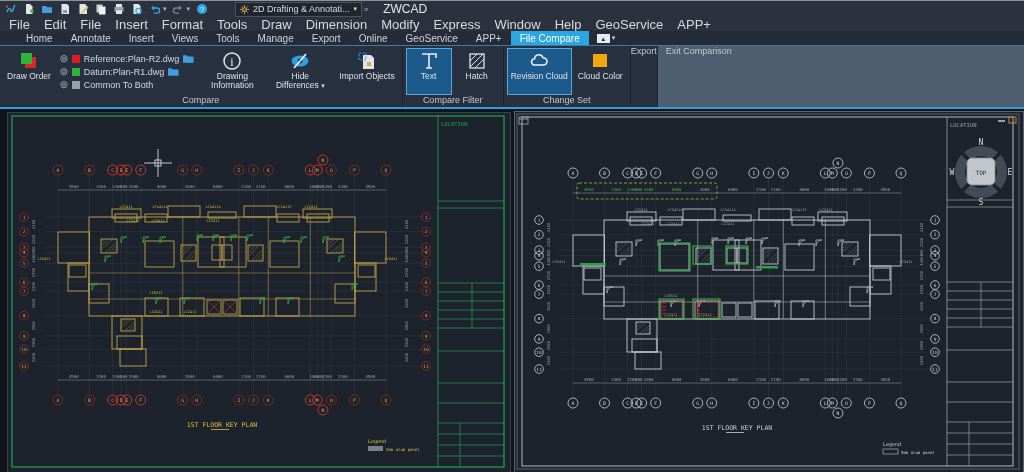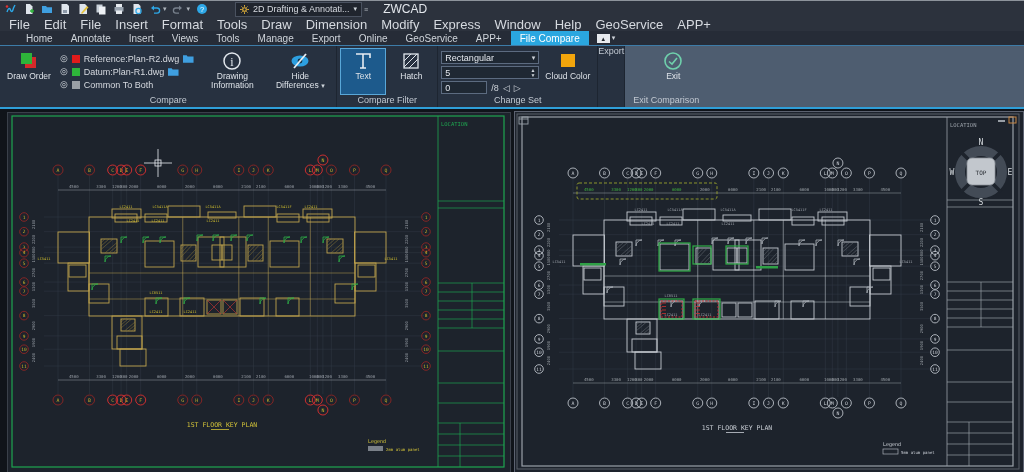--- a/index.html
+++ b/index.html
@@ -210,20 +210,28 @@
         <span>Drawing Information</span>
       </div>
       <div class="bigbtn">
         <svg viewBox="0 0 20 20">
           <ellipse cx="10" cy="10" rx="8.5" ry="5.5" fill="#2d9fe0"></ellipse>
             <circle cx="10" cy="10" r="2.4" fill="#16364a"></circle>
           <line x1="4" y1="17" x2="16" y2="3" stroke="#e8edf2" stroke-width="1.8"></line>
           </svg>
         <span><span>Hide Differences</span> <span class="caret">▾</span></span>
       </div>
+      <div class="bigbtn">
+        <svg viewBox="0 0 20 20">
+          <path d="M6 4h8l3 3v11H6z" fill="#dfe5ec"></path>
+            <rect x="2" y="2" width="7" height="7" fill="none" stroke="#2d9fe0" stroke-width="1.2" stroke-dasharray="2,1.5"></rect>
+          <rect x="10" y="11" width="4" height="4" fill="#e5a93a"></rect>
+          </svg>
+        <span>Import Objects</span>
+      </div>
     </div>
     <div class="group-label">Compare</div>
   </div>
 
   <div class="group">
     <div class="group-body">
       <div class="bigbtn selected">
         <svg viewBox="0 0 20 20">
           <path d="M3 3h14v4M10 3v14M7 17h6" fill="none" stroke="#e8edf2" stroke-width="1.6"></path>
           </svg>
@@ -235,63 +243,41 @@
           <path d="M3 10 10 3M3 16 16 3M8 17 17 8" stroke="#dfe5ec" stroke-width="1"></path>
           </svg>
         <span>Hatch</span>
       </div>
     </div>
     <div class="group-label">Compare Filter</div>
   </div>
 
   <div class="group">
     <div class="group-body">
-      <div class="fieldcol">
-        <div class="select">
-          <span>Rectangular</span>
-          <span class="caret">▾</span>
-        </div>
-        <div class="spin">
-          <span>5</span>
-          <span class="updown">
-              <span>▲</span>
-              <span>▼</span>
-            </span>
-        </div>
-        <div class="numrow">
-          <span class="numfield">0</span>
-          <span>/8</span>
-          <span class="navarrow">◁</span>
-          <span class="navarrow">▷</span>
-        </div>
+      <div class="bigbtn selected">
+        <svg viewBox="0 0 20 20">
+          <path d="M5 14a3.2 3.2 0 0 1 .6-6.3A4.3 4.3 0 0 1 14 6.8a3.6 3.6 0 0 1 .8 7.2z" fill="none" stroke="#eef2f6" stroke-width="1.5"></path>
+          </svg>
+        <span>Revision Cloud</span>
       </div>
       <div class="bigbtn">
         <svg viewBox="0 0 20 20">
           <rect id="cloud-color-swatch" x="3" y="3" width="14" height="13" fill="#f2a50c"></rect>
           </svg>
         <span>Cloud Color</span>
       </div>
     </div>
     <div class="group-label">Change Set</div>
   </div>
 
   <div class="group">
     <div class="group-label">Export</div>
   </div>
 
   <div class="group exit">
-    <div class="group-body">
-      <div class="bigbtn" style="margin-left:22px">
-        <svg viewBox="0 0 20 20">
-          <circle cx="10" cy="10" r="8" fill="none" stroke="#6fd0ac" stroke-width="1.6"></circle>
-          <path d="M6 10.5 9 13l5-6" fill="none" stroke="#6fd0ac" stroke-width="1.6"></path>
-          </svg>
-        <span>Exit</span>
-      </div>
-    </div>
     <div class="group-label">Exit Comparison</div>
   </div>
 </div>
 
 <div class="canvas">
   <div class="pane" id="left-pane">
     <svg id="left-svg" width="500" height="357">
         <rect x="4" y="3" width="492" height="351" stroke="#1ea550" stroke-width="1.2" fill="none"></rect>
         <line x1="430" y1="3" x2="430" y2="354" stroke="#1ea550" stroke-width="0.8"></line>
         <text x="433" y="13" font-size="5.5" fill="#1ea550" text-anchor="start" font-family="&quot;DejaVu Sans Mono&quot;,monospace">LOCATION</text>

